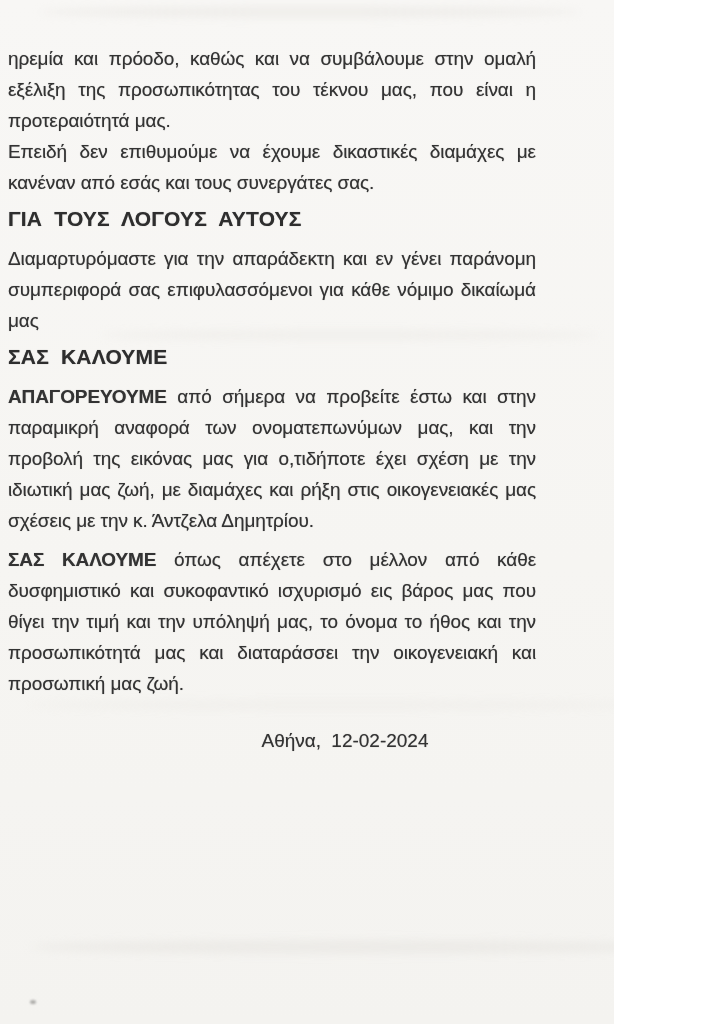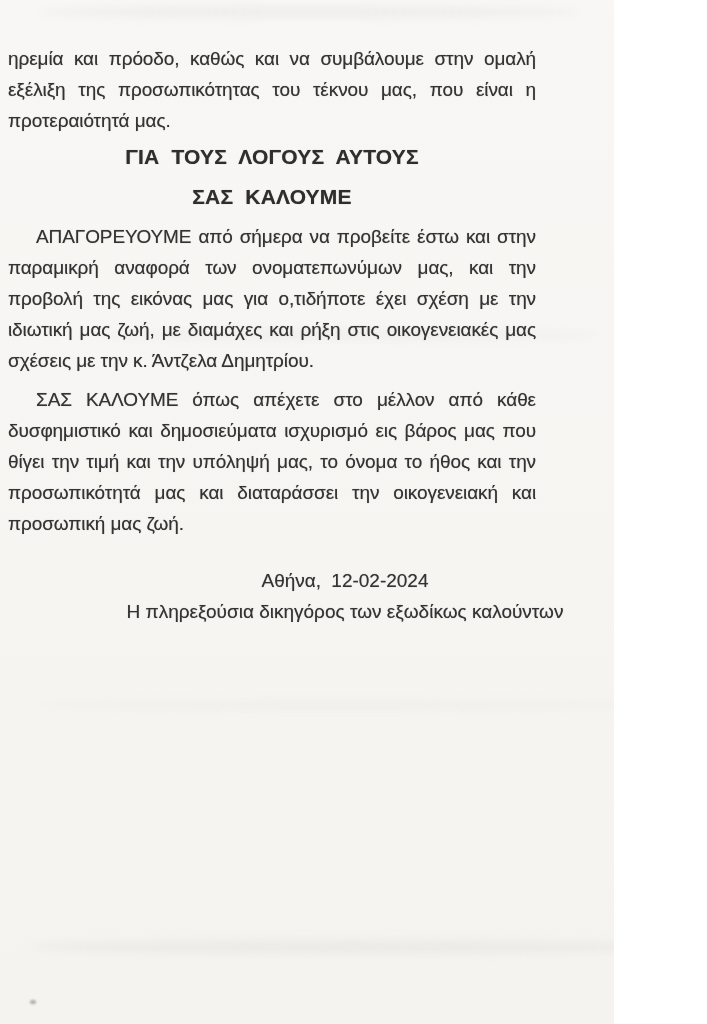--- a/index.html
+++ b/index.html
@@ -20,26 +20,25 @@
   .content p {
     margin: 0;
     font-size: 19px;
     line-height: 31px;
     text-align: justify;
     text-align-last: left;
     letter-spacing: -0.1px;
     color: #333333;
     text-shadow: 0 0 0.8px rgba(55,55,55,0.55);
   }
-  .content p b { font-weight: normal; margin-left: 28px; }
+  .content p b { font-weight: bold; }
   .heading {
     font-size: 21px;
     line-height: 31px;
     font-weight: bold;
-    text-align: center;
     margin: 5px 0 9px 0;
     letter-spacing: 0.2px;
     word-spacing: 6px;
     color: #2e2e2e;
     text-shadow: 0 0 0.8px rgba(46,46,46,0.55);
   }
   .gap-sm { margin-top: 2px !important; }
   .gap-md { margin-top: 8px !important; }
   .footer-block {
     margin-top: 26px;
@@ -78,33 +77,34 @@
   <div class="artifact a3"></div>
   <div class="artifact a4"></div>
   <div class="artifact a5"></div>
   <div class="artifact a6"></div>
   <div class="artifact a7"></div>
 
   <div class="content">
 
     <p>ηρεμία και πρόοδο, καθώς και να συμβάλουμε στην ομαλή εξέλιξη της προσωπικότητας του τέκνου μας, που είναι η προτεραιότητά μας.</p>
 
+    <p>Επειδή δεν επιθυμούμε να έχουμε δικαστικές διαμάχες με κανέναν από εσάς και τους συνεργάτες σας.</p>
 
 
     <h2 class="heading">ΓΙΑ ΤΟΥΣ ΛΟΓΟΥΣ ΑΥΤΟΥΣ</h2>
 
+    <p>Διαμαρτυρόμαστε για την απαράδεκτη και εν γένει παράνομη συμπεριφορά σας επιφυλασσόμενοι για κάθε νόμιμο δικαίωμά μας</p>
 
     <h2 class="heading">ΣΑΣ ΚΑΛΟΥΜΕ</h2>
 
 
     <p class="gap-sm"><b>ΑΠΑΓΟΡΕΥΟΥΜΕ</b><span> από σήμερα να προβείτε έστω και στην παραμικρή αναφορά των ονοματεπωνύμων μας, και την προβολή της εικόνας μας για ο,τιδήποτε έχει σχέση με την ιδιωτική μας ζωή, με διαμάχες και ρήξη στις οικογενειακές μας σχέσεις με την κ. Άντζελα Δημητρίου.</span></p>
 
 
-    <p class="gap-md"><b>ΣΑΣ ΚΑΛΟΥΜΕ</b><span> όπως απέχετε στο μέλλον από κάθε δυσφημιστικό και δημοσιεύματα ισχυρισμό εις βάρος μας που θίγει την τιμή και την υπόληψή μας, το όνομα το ήθος και την προσωπικότητά μας και διαταράσσει την οικογενειακή και προσωπική μας ζωή.</span></p>
+    <p class="gap-md"><b>ΣΑΣ ΚΑΛΟΥΜΕ</b><span> όπως απέχετε στο μέλλον από κάθε δυσφημιστικό και συκοφαντικό ισχυρισμό εις βάρος μας που θίγει την τιμή και την υπόληψή μας, το όνομα το ήθος και την προσωπικότητά μας και διαταράσσει την οικογενειακή και προσωπική μας ζωή.</span></p>
 
 
     <div class="footer-block">
       <p class="dateline">Αθήνα, 12-02-2024</p>
-      <p class="signature">Η πληρεξούσια δικηγόρος των εξωδίκως καλούντων</p>
     </div>
 
   </div>
 </div>
 
 </body></html>

